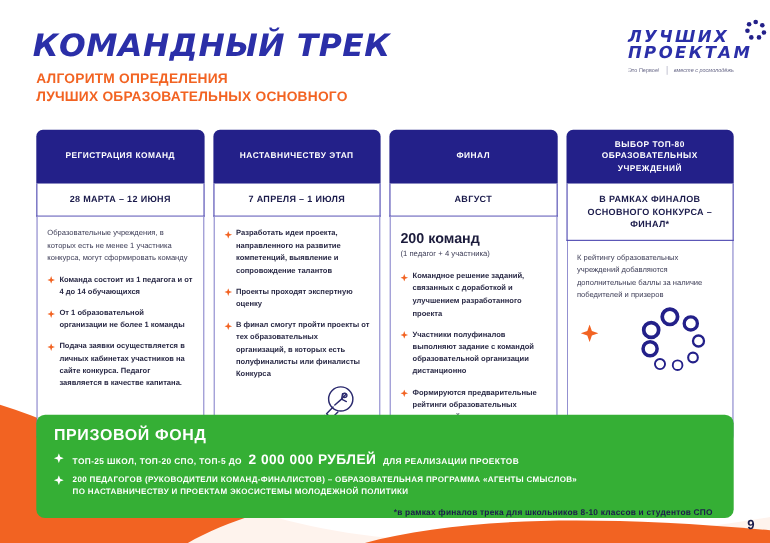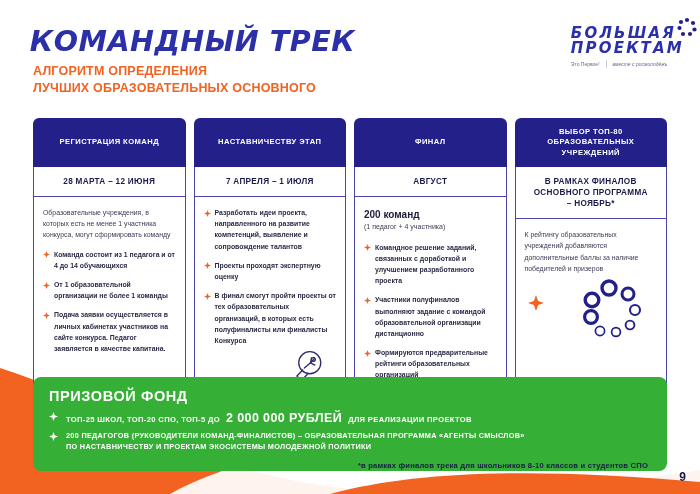--- a/index.html
+++ b/index.html
@@ -80,21 +80,21 @@
     flex:1;
     padding:10px 9px 8px 9px;
     position:relative;
     min-height:183px;
     box-sizing:border-box;
   }
   .intro{
     font-size:6.9px;color:#3b3b55;line-height:1.62;
     margin-bottom:8px;
   }
-  .lead{font-size:10px;color:#1b1b3b;font-weight:bold;line-height:1.5;}
+  .lead{font-size:13px;color:#1b1b3b;font-weight:bold;line-height:1.5;}
   .lead-sub{font-size:7px;color:#3b3b55;line-height:1.5;margin-bottom:9px;}
   ul.bullets{list-style:none;margin:0;padding:0;}
   ul.bullets li{
     position:relative;padding-left:11px;margin-bottom:8px;
     font-size:6.9px;line-height:1.62;color:#2a2a46;font-weight:bold;
   }
   .star4{
     position:absolute;left:0;top:2.5px;width:7px;height:7px;
   }
   .bulb{position:absolute;right:16px;bottom:10px;width:44px;height:44px;}
@@ -157,21 +157,21 @@
     <div class="logo-bp">
       <svg class="bp-dots" viewBox="0 0 22 22">
         <circle cx="11" cy="3" r="2.1" fill="#232089"></circle>
         <circle cx="17" cy="6" r="2.1" fill="#232089"></circle>
         <circle cx="18.5" cy="12.5" r="2.1" fill="#232089"></circle>
         <circle cx="14" cy="17" r="2.1" fill="#232089"></circle>
         <circle cx="7" cy="17" r="2.1" fill="#232089"></circle>
         <circle cx="3.5" cy="11" r="2.1" fill="#232089"></circle>
         <circle cx="5" cy="5" r="2.1" fill="#232089"></circle>
       </svg>
-      <div class="bp-l1">БОЛЬШАЯ</div>
+      <div class="bp-l1">ЛУЧШИХ</div>
       <div class="bp-l2">ПРОЕКТАМ</div>
       <div class="bp-bottom">
         <div class="bp-eto">Это Первое!</div>
         <div class="bp-div"></div>
         <div class="bp-rm">вместе с росмолодёжь</div>
       </div>
     </div>
   </div>
 
   <div class="cols">
@@ -267,21 +267,21 @@
                 <path d="M5 0 L6.3 3.7 L10 5 L6.3 6.3 L5 10 L3.7 6.3 L0 5 L3.7 3.7 Z" fill="#f26322"></path>
               </svg>
             <span>Формируются предварительные рейтинги образовательных организаций</span>
           </li>
         </ul>
       </div>
     </div>
 
     <div class="col">
       <div class="col-head">ВЫБОР ТОП-80 ОБРАЗОВАТЕЛЬНЫХ УЧРЕЖДЕНИЙ</div>
-      <div class="col-date">В РАМКАХ ФИНАЛОВ ОСНОВНОГО ПРОГРАММА – НОЯБРЬ*</div>
+      <div class="col-date">В РАМКАХ ФИНАЛОВ ОСНОВНОГО КОНКУРСА – ФИНАЛ*</div>
       <div class="col-body">
         <div class="intro">К рейтингу образовательных учреждений добавляются дополнительные баллы за наличие победителей и призеров</div>
         <svg class="star-big" viewBox="0 0 10 10">
             <path d="M5 0 L6.3 3.7 L10 5 L6.3 6.3 L5 10 L3.7 6.3 L0 5 L3.7 3.7 Z" fill="#f26322"></path>
           </svg>
         <svg class="dotring" viewBox="0 0 74 74">
           <g fill="none" stroke="#232089">
             <circle cx="31" cy="11" r="7" stroke-width="3.4"></circle>
             <circle cx="50" cy="17" r="6" stroke-width="3"></circle>
             <circle cx="57" cy="33" r="5" stroke-width="2.1"></circle>

